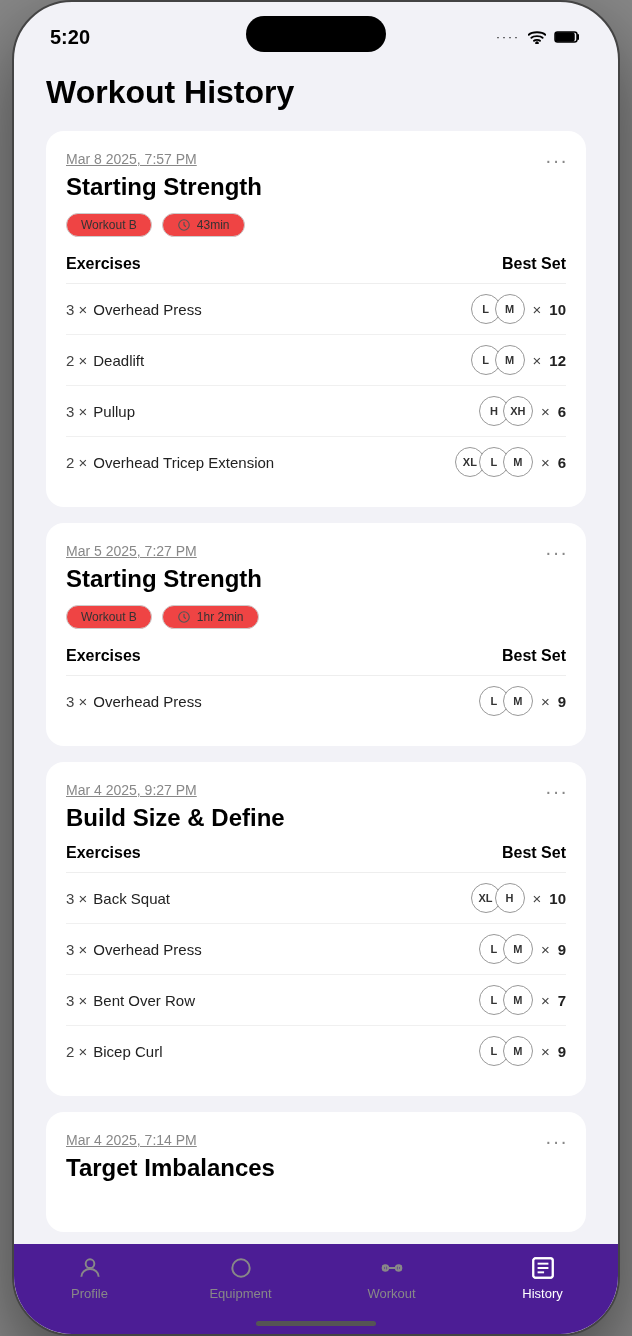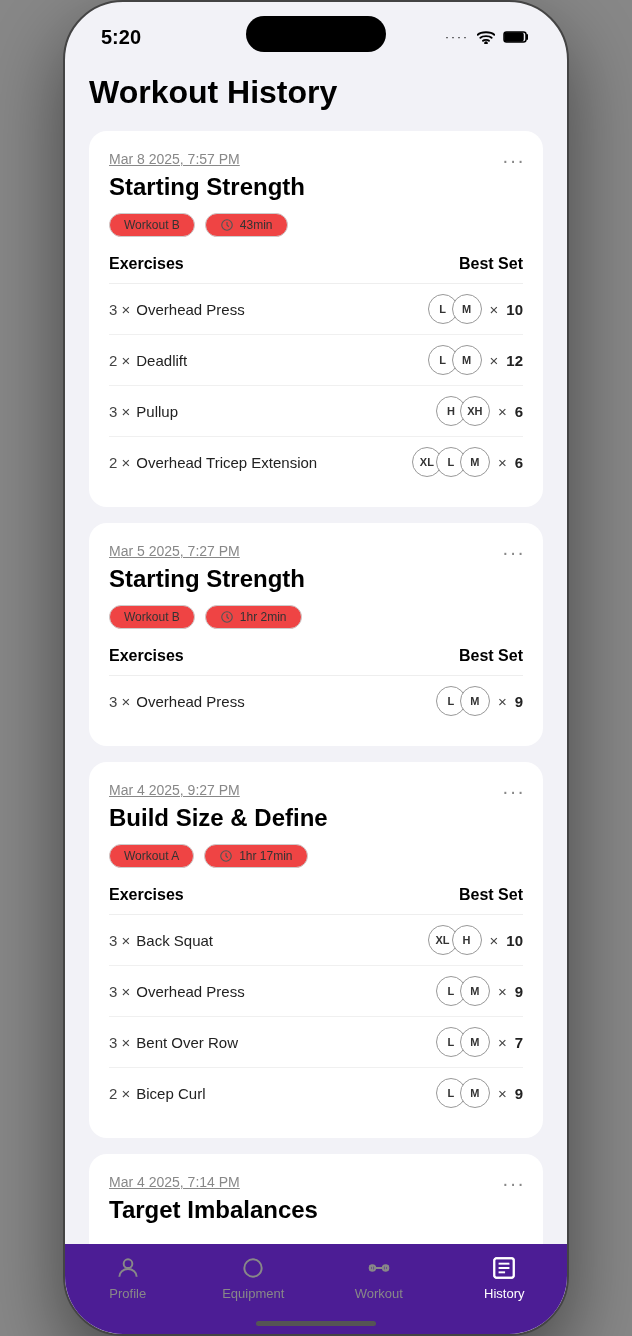--- a/index.html
+++ b/index.html
@@ -5,21 +5,21 @@
     * { box-sizing: border-box; margin: 0; padding: 0; }
     body {
       background: #888;
       display: flex;
       justify-content: center;
       align-items: center;
       min-height: 100vh;
       font-family: -apple-system, BlinkMacSystemFont, 'SF Pro Display', 'Helvetica Neue', Arial, sans-serif;
     }
     .phone {
-      width: 506px;
+      width: 608px;
       height: 1336px;
       background: #f2f2f7;
       border-radius: 60px;
       position: relative;
       overflow: hidden;
       box-shadow: 0 30px 80px rgba(0,0,0,0.5);
       border: 2px solid #444;
     }
     
     .status-bar {
@@ -45,21 +45,21 @@
       top: 14px;
       left: 50%;
       transform: translateX(-50%);
       width: 140px;
       height: 36px;
       background: #000;
       border-radius: 20px;
     }
     
     .page {
-      padding: 0 24px;
+      padding: 0 32px;
       overflow-y: auto;
       height: calc(100% - 56px - 90px);
     }
     .page-title {
       font-size: 32px;
       font-weight: 700;
       color: #000;
       margin: 16px 0 20px 0;
     }
     
@@ -360,27 +360,20 @@
               </div>
               <span class="mult-x">×</span>
               <span class="reps">9</span>
             </div>
           </div>
         </div>
         <div class="card">
           <span class="more-btn">···</span>
           <div class="card-date">Mar 4 2025, 9:27 PM</div>
           <div class="card-title">Build Size &amp; Define</div>
-          <div class="card-tags">
-            <span class="tag">Workout A</span>
-            <span class="tag"><svg width="14" height="14" viewBox="0 0 24 24" stroke="#555" stroke-width="2" fill="none">
-                <circle cx="12" cy="12" r="9"></circle>
-                <polyline points="12 7 12 12 15 15"></polyline>
-              </svg>1hr 17min</span>
-          </div>
           <div class="exercise-header">
             <span>Exercises</span>
             <span>Best Set</span>
           </div>
           <div class="exercise-row">
             <div class="exercise-name">
               <span class="ex-times">3 ×</span> 
               <span>Back Squat</span>
             </div>
             <div class="best-set">

